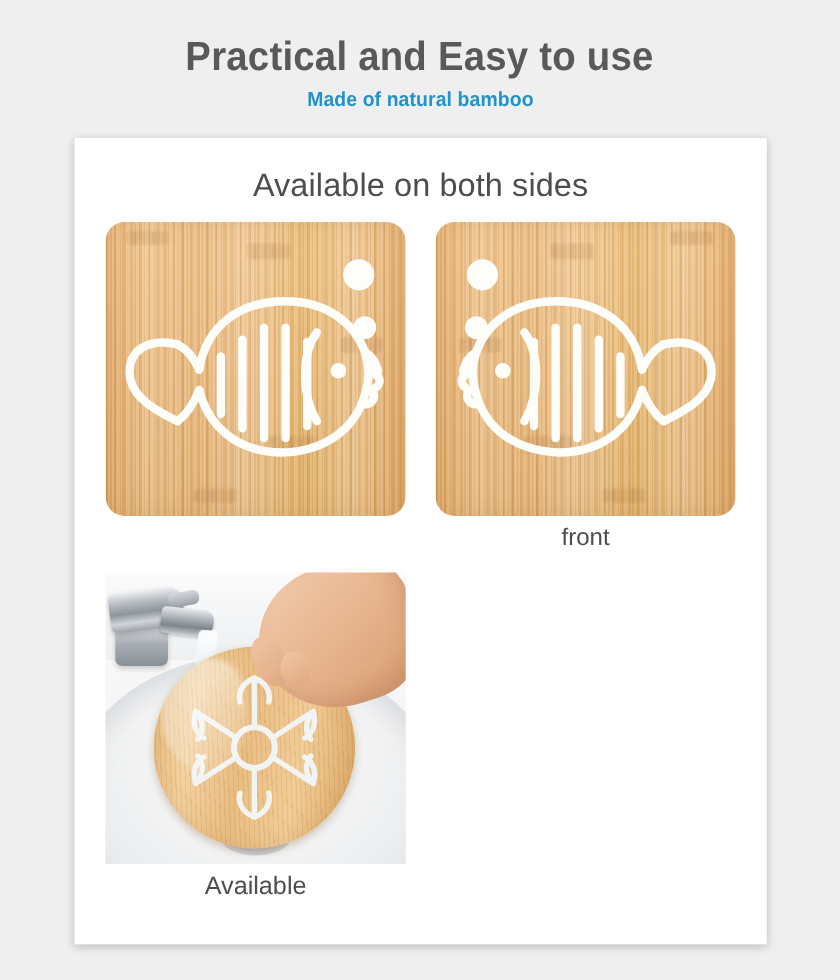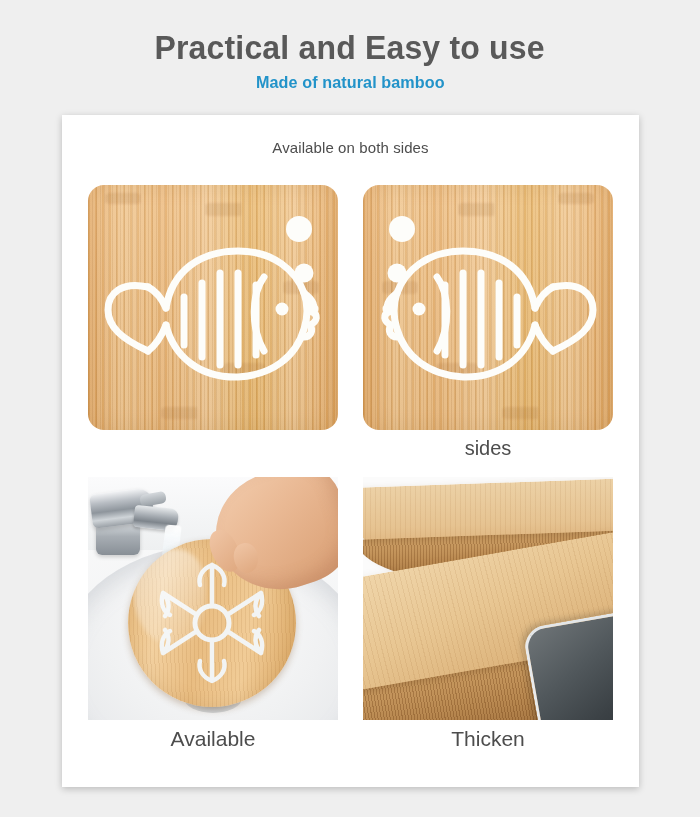--- a/index.html
+++ b/index.html
@@ -36,21 +36,21 @@
   
   .card {
     position:absolute; left:62px; top:115px;
     width:577px; height:672px;
     background:#ffffff;
     box-shadow:0 2px 7px rgba(0,0,0,.22);
   }
   .section-heading {
     position:absolute; left:0; top:24px; width:577px;
     text-align:center;
-    font-size:15px; font-weight:400; color:#4d4d4d;
+    font-size:27px; font-weight:400; color:#4d4d4d;
     letter-spacing:.1px;
   }
   
   .trivet-row {
     position:absolute; left:0; top:70px; width:577px; height:280px;
   }
   .trivet-cell {
     position:absolute; top:0; width:250px; height:280px;
   }
   .trivet-cell.left { left:26px; }
@@ -340,21 +340,21 @@
                 <line x1="150" y1="88" x2="150" y2="180"></line>
                 <line x1="168" y1="100" x2="168" y2="170"></line>
               </g>
               <circle cx="194" cy="124" r="6.5" fill="#fdfdfa"></circle>
               <circle cx="211" cy="44" r="13" fill="#fdfdfa"></circle>
               <circle cx="216" cy="88" r="9.5" fill="#fdfdfa"></circle>
               <circle cx="224" cy="124" r="6.5" fill="#fdfdfa"></circle>
             </g>
           </svg>
         </div>
-        <div class="trivet-label">sides</div>
+        <div class="trivet-label">front</div>
       </div>
     </div>
 
     <div class="photo-row">
 
       <div class="photo-cell left">
         <div class="photo">
           <div class="sink"></div>
           <div class="sink-rim"></div>
           <div class="sink-basin"></div>
@@ -378,28 +378,16 @@
             </svg>
             <div class="wet-sheen"></div>
           </div>
           <div class="hand"></div>
           <div class="finger f1"></div>
           <div class="finger f2"></div>
         </div>
         <div class="photo-label">Available</div>
       </div>
 
-      <div class="photo-cell right">
-        <div class="photo">
-          <div class="thick-bg"></div>
-          <div class="board-top"></div>
-          <div class="board-top-edge"></div>
-          <div class="board-bottom"></div>
-          <div class="board-bottom-edge"></div>
-          <div class="phone-rim"></div>
-          <div class="phone"></div>
-        </div>
-        <div class="photo-label">Thicken</div>
-      </div>
     </div>
 
   </div>
 </div>
 
 </body></html>

